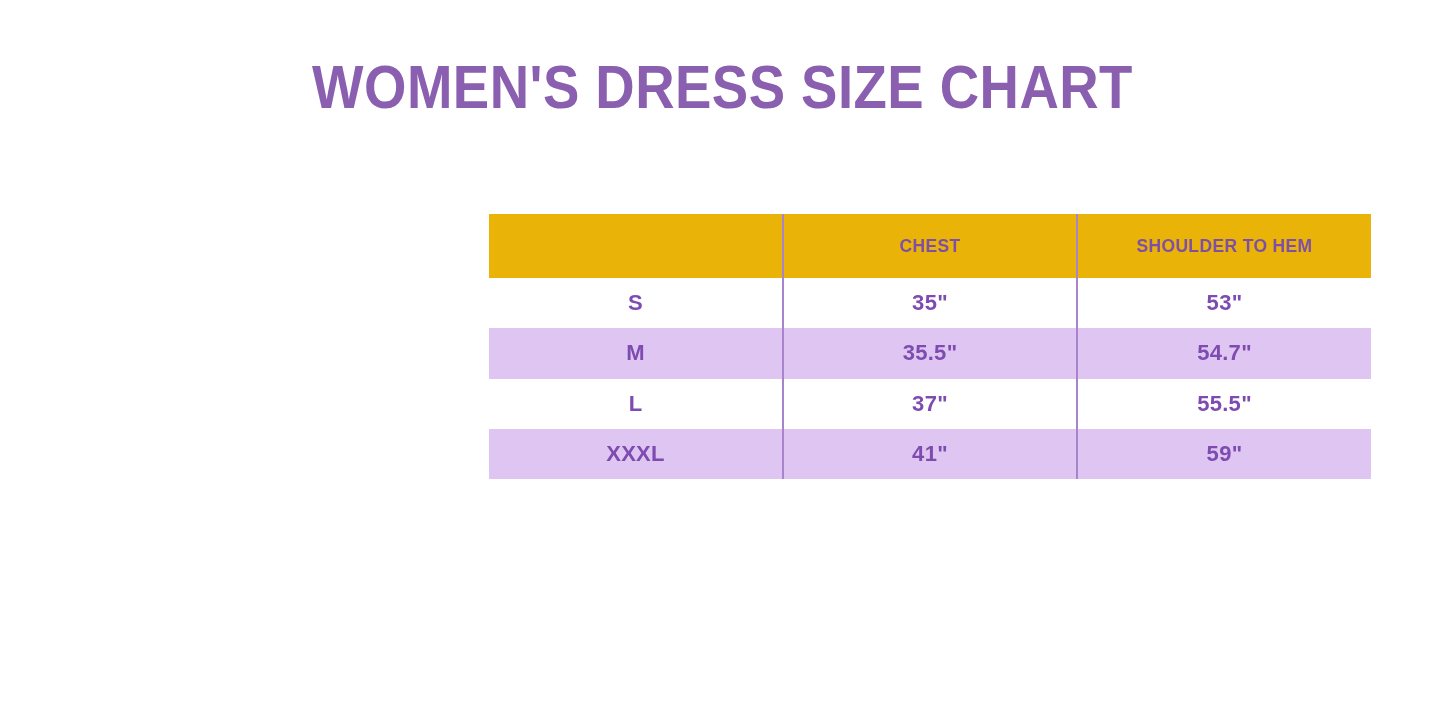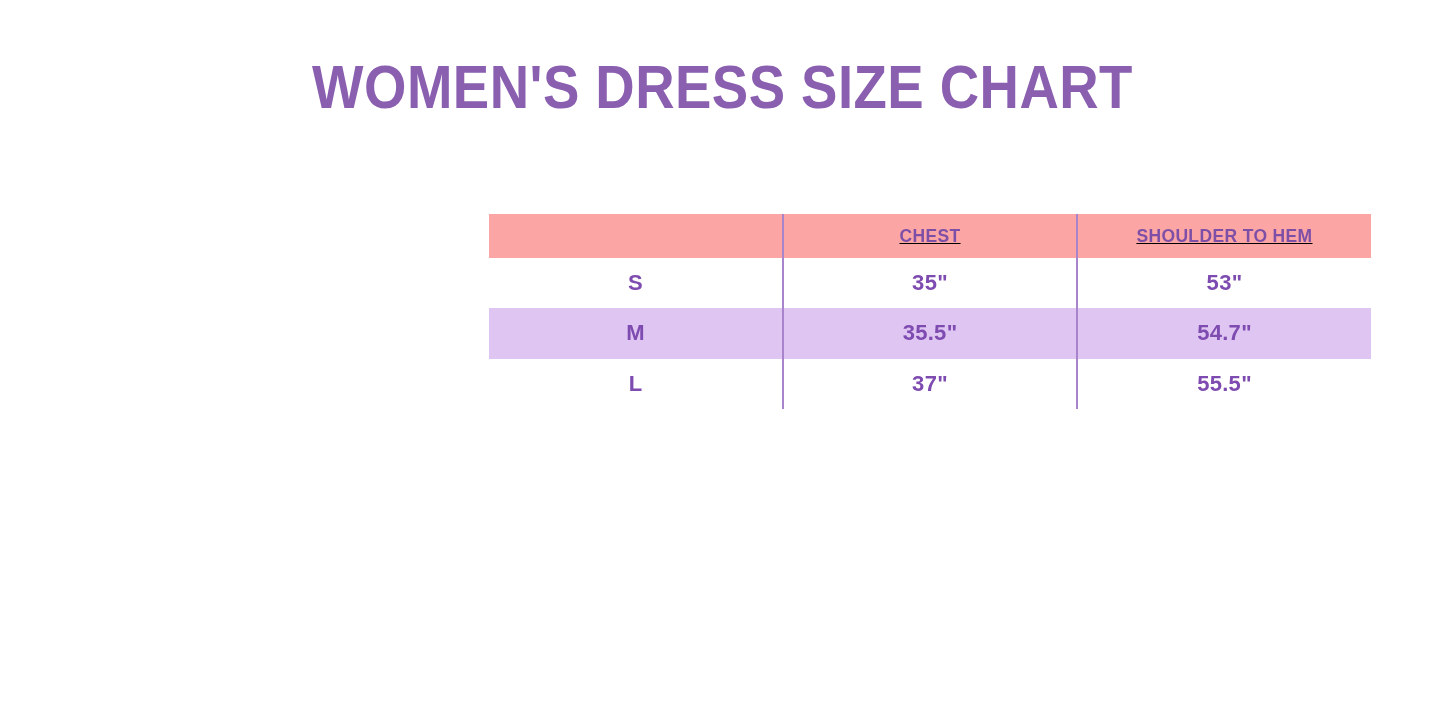--- a/index.html
+++ b/index.html
@@ -70,23 +70,22 @@
   }
 
   
   table.size-table th + th,
   table.size-table td + td {
     border-left: 2px solid #A884CC;
   }
 
   
   table.size-table thead tr {
-    background: #fca5a5;
-    height: 44px;
-    text-decoration: underline;
+    background: #eab308;
+    height: 64px;
   }
   table.size-table thead th {
     font-size: 19px;
     letter-spacing: 0.4px;
     color: #7E4FA6;
     transform: scaleX(0.92);
   }
   table.size-table thead th.blank-head {
     color: transparent;
   }
@@ -140,18 +139,23 @@
         </tr>
 
         <tr class="row-light">
           <td class="cell-size">L</td>
           <td>37"</td>
           <td>55.5"</td>
         </tr>
 
 
 
+        <tr class="row-tint">
+          <td class="cell-size">XXXL</td>
+          <td>41"</td>
+          <td>59"</td>
+        </tr>
 
       </tbody>
     </table>
   </div>
 
 </div>
 
 </body></html>

